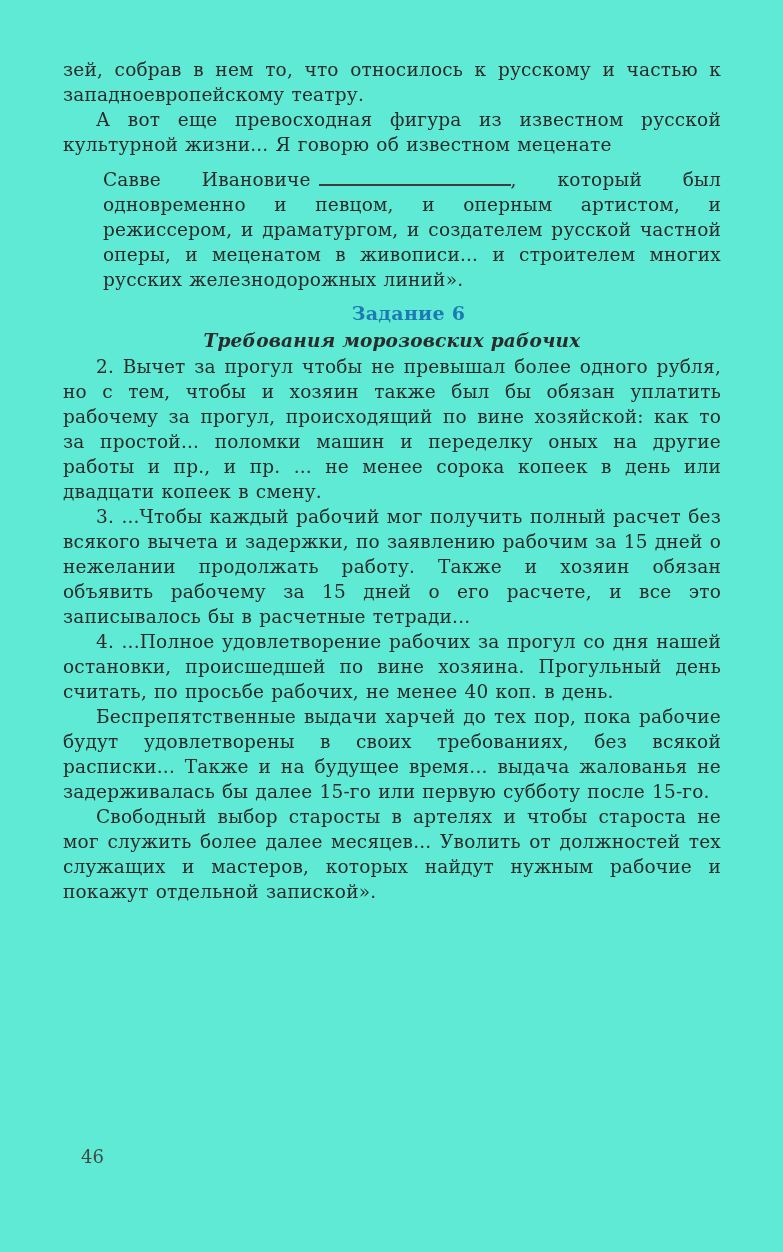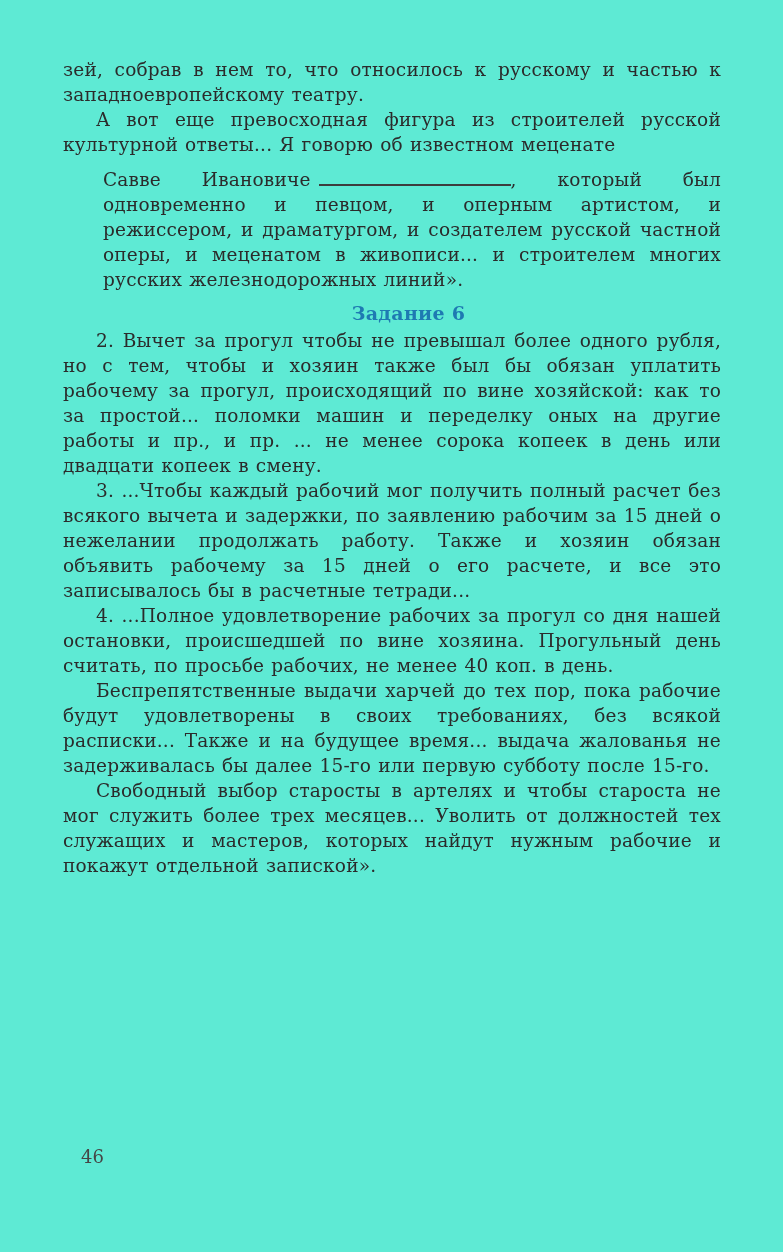--- a/index.html
+++ b/index.html
@@ -67,30 +67,31 @@
   }
 </style>
 </head>
 <body>
 
 <div class="page">
   <div class="text-block">
 
     <p class="para">зей, собрав в нем то, что относилось к русскому и частью к западноевропейскому театру.</p>
 
-    <p class="para indent">А вот еще превосходная фигура из строителей русской культурной ответы... Я говорю об известном меценате</p>
+    <p class="para indent">А вот еще превосходная фигура из известном русской культурной жизни... Я говорю об известном меценате</p>
 
     <p class="para patron-line"><span>Савве Ивановиче</span><span class="blank-line"></span><span>, который был одновременно и певцом, и оперным артистом, и режиссером, и драматургом, и создателем русской частной оперы, и меценатом в живописи... и строителем многих русских железнодорожных линий».</span></p>
 
     <h2 class="task-heading">Задание 6</h2>
 
 
+    <h3 class="doc-title">Требования морозовских рабочих</h3>
 
     <p class="para indent">2. Вычет за прогул чтобы не превышал более одного рубля, но с тем, чтобы и хозяин также был бы обязан уплатить рабочему за прогул, происходящий по вине хозяйской: как то за простой... поломки машин и переделку оных на другие работы и пр., и пр. ... не менее сорока копеек в день или двадцати копеек в смену.</p>
     <p class="para indent">3. ...Чтобы каждый рабочий мог получить полный расчет без всякого вычета и задержки, по заявлению рабочим за 15 дней о нежелании продолжать работу. Также и хозяин обязан объявить рабочему за 15 дней о его расчете, и все это записывалось бы в расчетные тетради...</p>
     <p class="para indent">4. ...Полное удовлетворение рабочих за прогул со дня нашей остановки, происшедшей по вине хозяина. Прогульный день считать, по просьбе рабочих, не менее 40 коп. в день.</p>
     <p class="para indent">Беспрепятственные выдачи харчей до тех пор, пока рабочие будут удовлетворены в своих требованиях, без всякой расписки... Также и на будущее время... выдача жалованья не задерживалась бы далее 15-го или первую субботу после 15-го.</p>
-    <p class="para indent">Свободный выбор старосты в артелях и чтобы староста не мог служить более трех месяцев... Уволить от должностей тех служащих и мастеров, которых найдут нужным рабочие и покажут отдельной запиской».</p>
+    <p class="para indent">Свободный выбор старосты в артелях и чтобы староста не мог служить более далее месяцев... Уволить от должностей тех служащих и мастеров, которых найдут нужным рабочие и покажут отдельной запиской».</p>
 
   </div>
 
   <div class="page-number">46</div>
 </div>
 
 </body></html>

